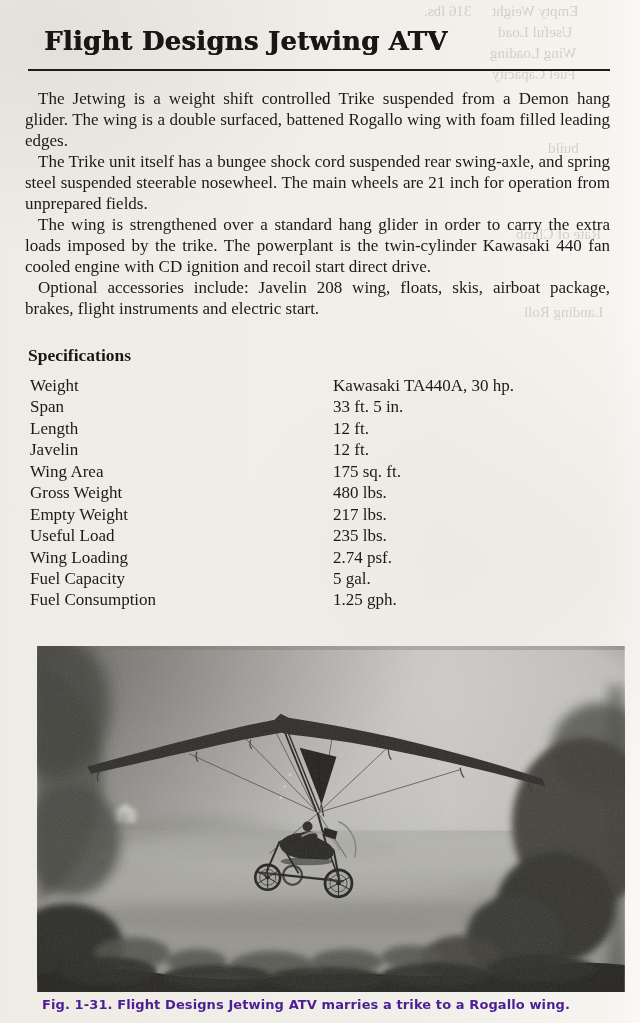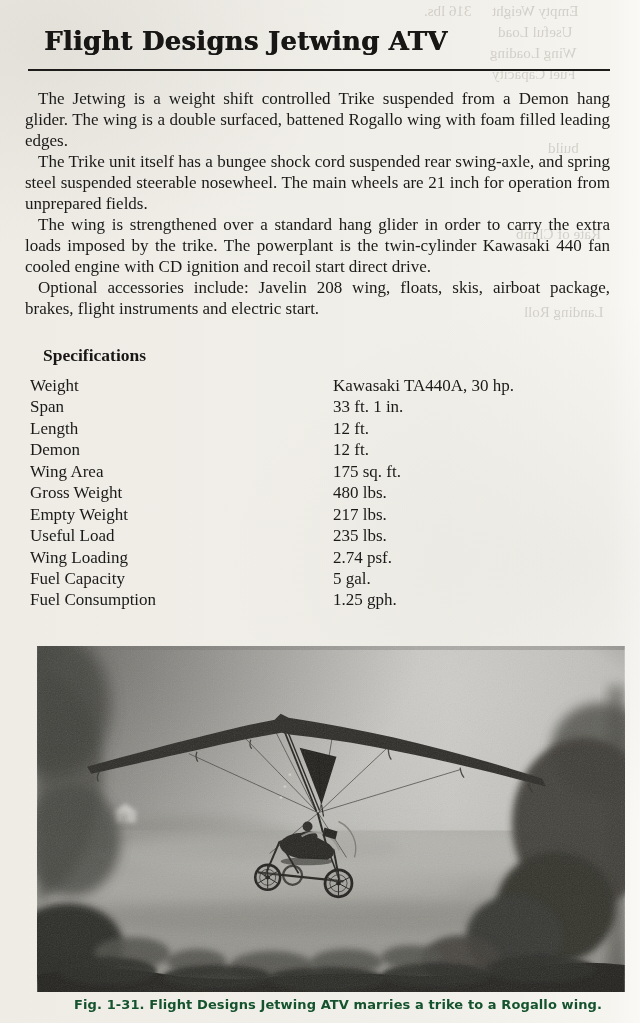--- a/index.html
+++ b/index.html
@@ -18,32 +18,32 @@
     font-family:"DejaVu Serif", serif;font-weight:bold;font-size:26px;line-height:1.1;
     letter-spacing:.2px;color:#181715;text-shadow:.5px 0 0 #181715;
   }
   .rule{position:absolute;left:28px;top:69px;width:582px;height:2px;background:#1d1c1a;}
   .article{
     position:absolute;left:25px;top:88px;width:585px;
     font-size:17px;line-height:21px;text-align:justify;
   }
   .article p{margin:0;text-indent:13px;}
   .specs-heading{
-    position:absolute;left:43px;top:345px;margin:0;
+    position:absolute;left:28px;top:345px;margin:0;
     font-size:17.5px;font-weight:bold;color:#181715;
   }
   .specs{position:absolute;left:30px;top:376px;width:580px;}
   .spec-row{position:relative;height:21.45px;font-size:17px;}
   .spec-value{position:absolute;left:303px;top:0;}
   figure.photo{position:absolute;left:37px;top:646px;width:588px;height:346px;margin:0;}
   figure.photo svg{display:block;}
   .caption{
     position:absolute;left:42px;top:997px;width:560px;
     font-family:"DejaVu Sans", sans-serif;font-weight:bold;font-size:13px;
-    letter-spacing:.1px;color:#14532d;text-align:right;
+    letter-spacing:.1px;color:#4c1d95;
   }
   .bleed{
     position:absolute;font-family:"Liberation Serif", serif;font-size:15px;
     color:#b7b4ac;opacity:.55;transform:scaleX(-1);filter:blur(.7px);
     white-space:nowrap;pointer-events:none;
   }
 </style>
 </head>
 <body>
 
@@ -70,28 +70,28 @@
 
   <h2 class="specs-heading">Specifications</h2>
 
   <div class="specs">
     <div class="spec-row">
       <span class="spec-label">Weight</span>
       <span class="spec-value">Kawasaki TA440A, 30 hp.</span>
     </div>
     <div class="spec-row">
       <span class="spec-label">Span</span>
-      <span class="spec-value">33 ft. 1 in.</span>
+      <span class="spec-value">33 ft. 5 in.</span>
     </div>
     <div class="spec-row">
       <span class="spec-label">Length</span>
       <span class="spec-value">12 ft.</span>
     </div>
     <div class="spec-row">
-      <span class="spec-label">Demon</span>
+      <span class="spec-label">Javelin</span>
       <span class="spec-value">12 ft.</span>
     </div>
     <div class="spec-row">
       <span class="spec-label">Wing Area</span>
       <span class="spec-value">175 sq. ft.</span>
     </div>
     <div class="spec-row">
       <span class="spec-label">Gross Weight</span>
       <span class="spec-value">480 lbs.</span>
     </div>

